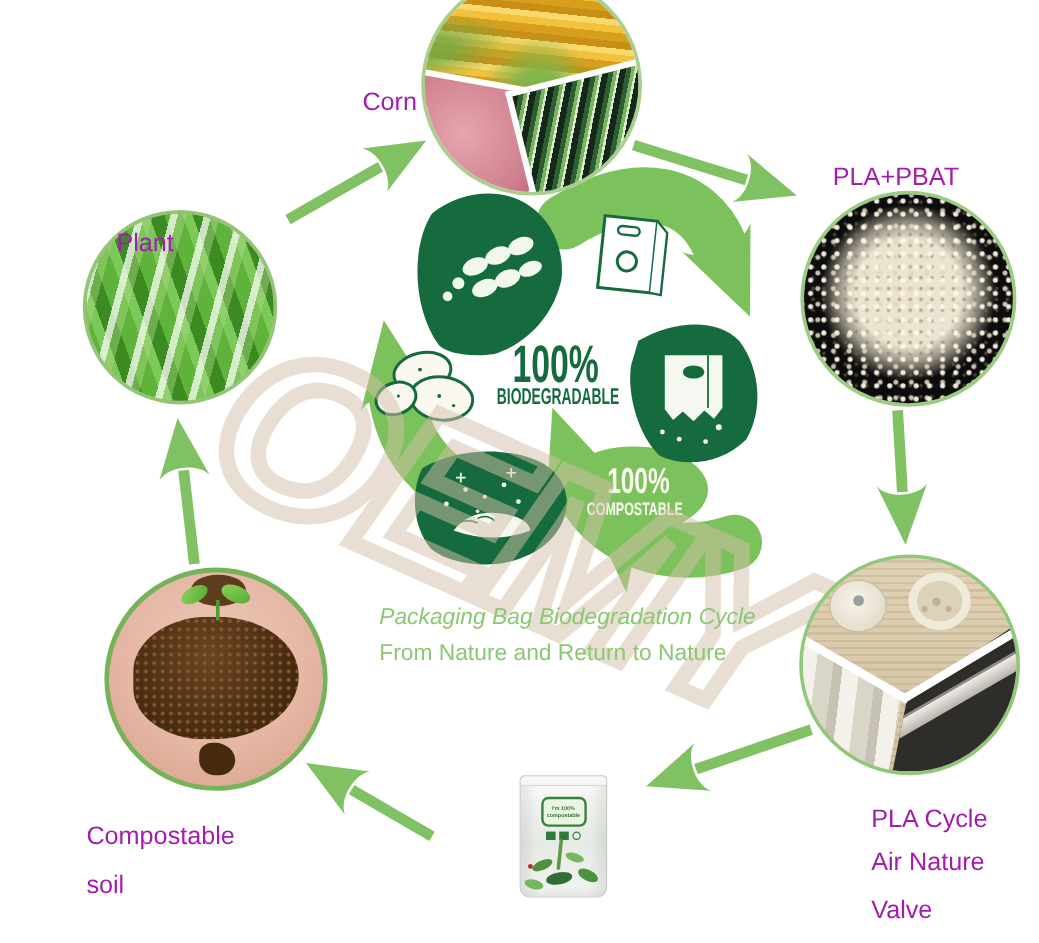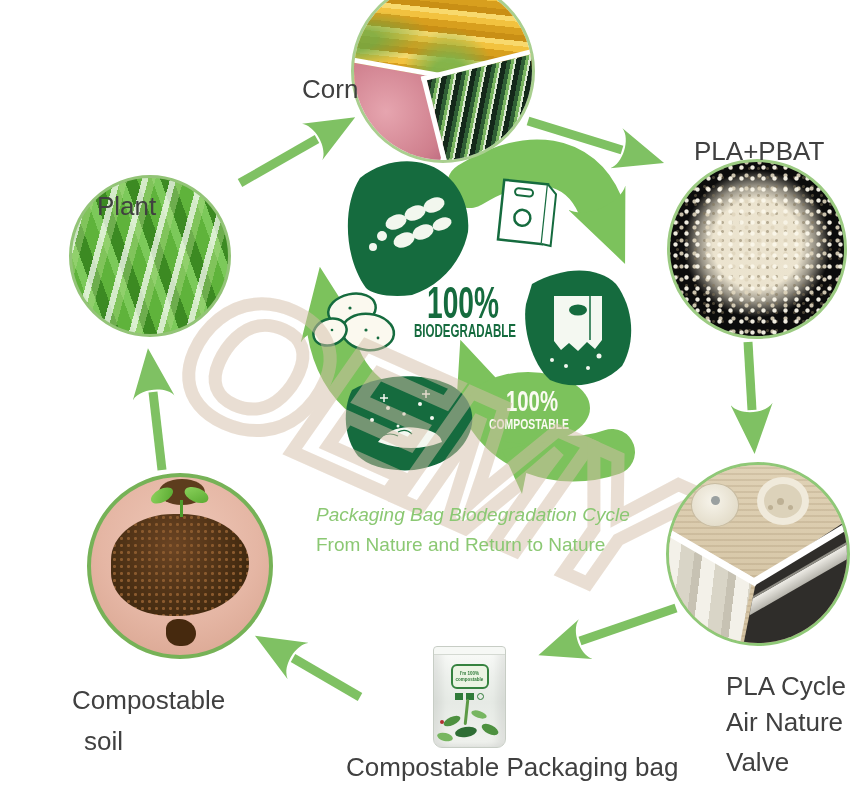--- a/index.html
+++ b/index.html
@@ -88,30 +88,30 @@
     display:flex;flex-direction:column;align-items:center;justify-content:center;box-sizing:border-box;
     font-size:4.5px;line-height:1.2;color:#2f7a39;font-weight:bold;text-align:center;}
   .bag-certs{width:36px;margin:4px auto 0;display:flex;gap:3px;align-items:center;justify-content:center;}
   .cert-sq{width:8px;height:7px;background:#2f7a39;}
   .cert-ring{width:7px;height:7px;border:1.5px solid #2f7a39;border-radius:50%;box-sizing:border-box;}
   .bag-art{position:absolute;left:3px;right:3px;bottom:4px;height:44px;overflow:hidden;}
   .sprig{position:absolute;border-radius:50%;}
   .red-dot{position:absolute;left:4%;top:48%;width:4px;height:4px;border-radius:50%;background:#b03030;}
 
   
-  .lbl{position:absolute;color:#404040;font-size:26px;white-space:nowrap;}
+  .lbl{position:absolute;color:#a21caf;font-size:21px;white-space:nowrap;}
   .cap{position:absolute;color:#8bc873;font-size:19px;white-space:nowrap;}
   .lbl-corn{left:302px;top:74px;}
   .lbl-plant{left:97px;top:148px;margin-top:43px;}
   .lbl-pla{left:694px;top:136px;}
   .lbl-film1{left:726px;top:671px;}
   .lbl-film2{left:726px;top:707px;}
   .lbl-film3{left:726px;top:747px;}
   .lbl-soil1{left:72px;top:685px;}
-  .lbl-soil2{left:84px;top:726px;}
+  .lbl-soil2{left:72px;top:726px;}
   .lbl-bag{left:346px;top:752px;}
   .cap-1{left:316px;top:504px;font-style:italic;}
   .cap-2{left:316px;top:534px;}
 </style>
 </head>
 <body>
 
 <div class="stage">
 
   <svg class="overlay" viewBox="0 0 866 786">
@@ -273,18 +273,17 @@
   </div>
 
   <div class="lbl lbl-corn">Corn</div>
   <div class="lbl lbl-plant">Plant</div>
   <div class="lbl lbl-pla">PLA+PBAT</div>
   <div class="lbl lbl-film1">PLA Cycle</div>
   <div class="lbl lbl-film2">Air Nature</div>
   <div class="lbl lbl-film3">Valve</div>
   <div class="lbl lbl-soil1">Compostable</div>
   <div class="lbl lbl-soil2">soil</div>
-  <div class="lbl lbl-bag">Compostable Packaging bag</div>
 
   <div class="cap cap-1">Packaging Bag Biodegradation Cycle</div>
   <div class="cap cap-2">From Nature and Return to Nature</div>
 
 </div>
 
 </body></html>

